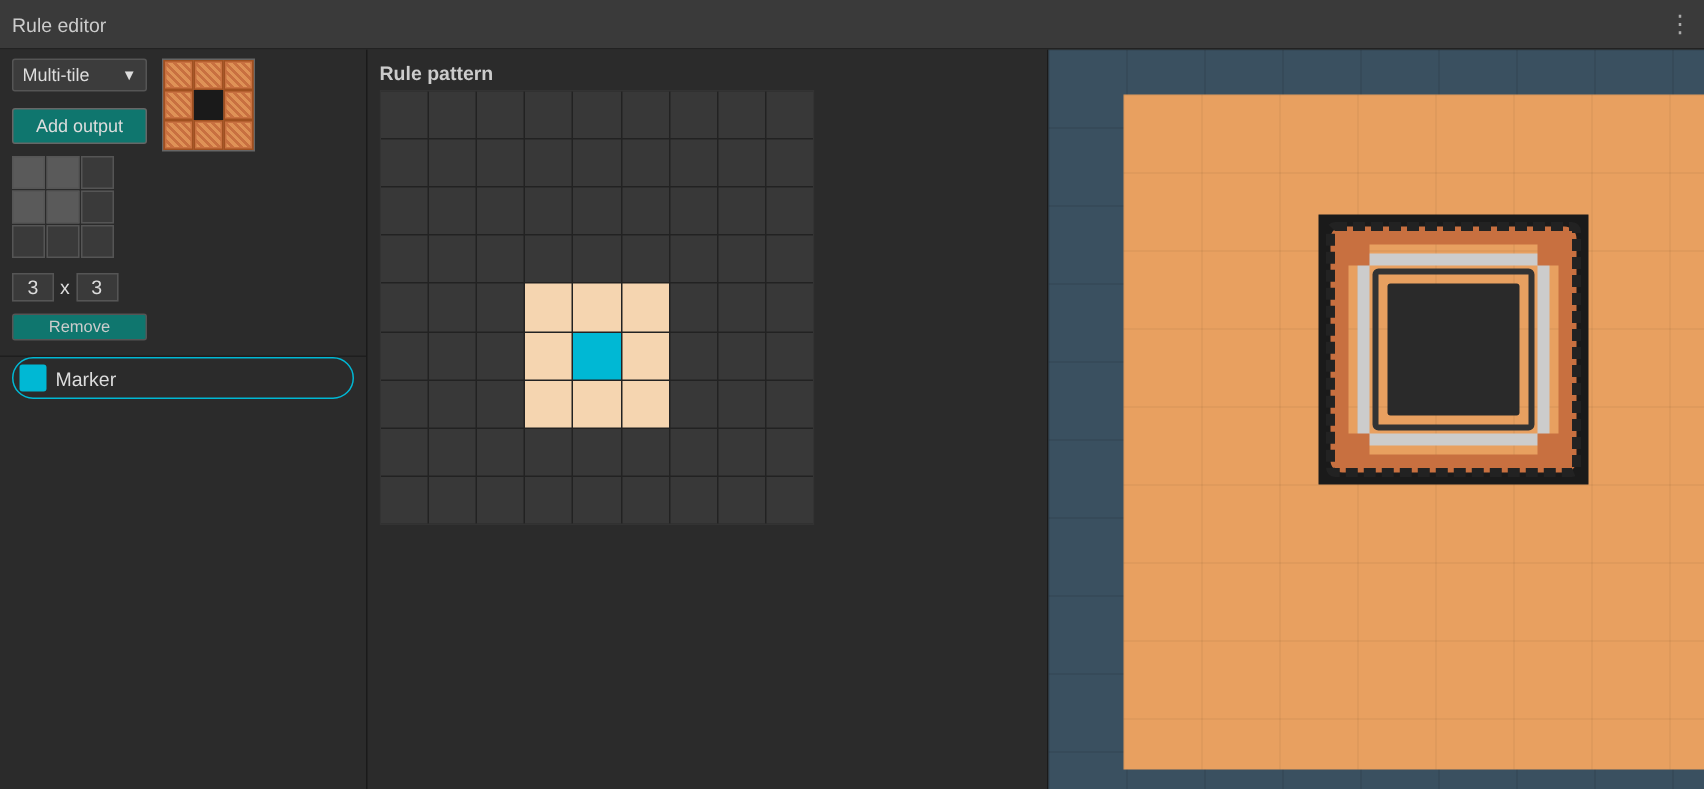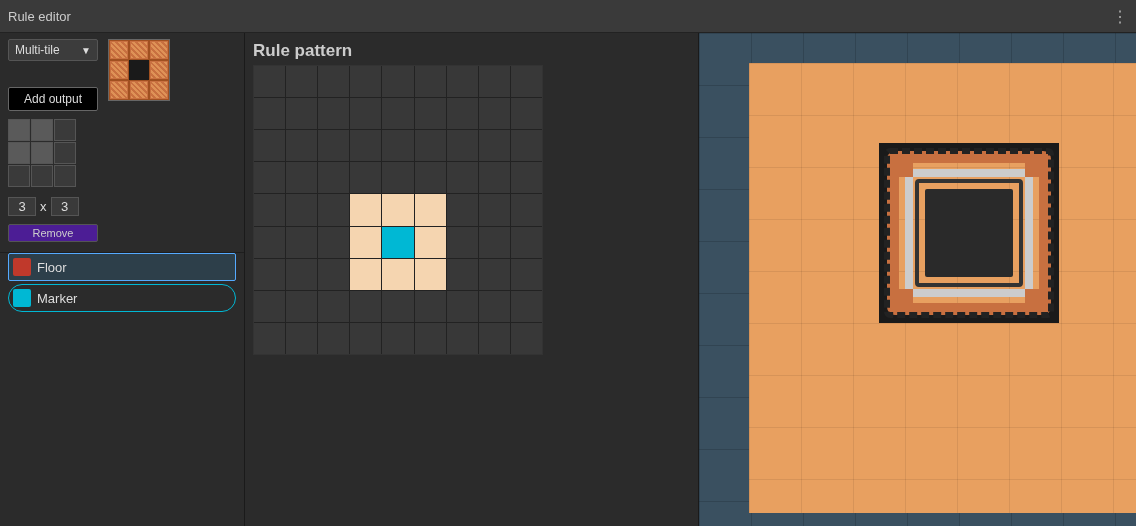--- a/index.html
+++ b/index.html
@@ -78,31 +78,31 @@
       align-items: center;
       gap: 4px;
       width: 90px;
     }
     .dropdown-arrow {
       margin-left: auto;
       font-size: 10px;
     }
 
     .add-output-btn {
-      background: #000000;
+      background: #0f766e;
       border: 1px solid #666;
       color: #ddd;
       padding: 4px 10px;
       font-size: 12px;
       border-radius: 2px;
       cursor: pointer;
       display: block;
       width: 100%;
       text-align: center;
-      margin-top: 16px;
+      margin-top: 1px;
     }
 
     
     .small-tile-grid {
       display: grid;
       grid-template-columns: repeat(3, 22px);
       grid-template-rows: repeat(3, 22px);
       gap: 1px;
       margin-top: 4px;
     }
@@ -127,21 +127,21 @@
       background: #3a3a3a;
       border: 1px solid #555;
       color: #ddd;
       width: 28px;
       text-align: center;
       font-size: 13px;
       padding: 1px 2px;
     }
 
     .remove-btn {
-      background: #4c1d95;
+      background: #0f766e;
       border: 1px solid #555;
       color: #ccc;
       padding: 2px 8px;
       font-size: 11px;
       border-radius: 2px;
       cursor: pointer;
       margin-top: 4px;
     }
 
     
@@ -203,21 +203,21 @@
     .rule-pattern-section {
       flex: 1;
       border-right: 1px solid #1a1a1a;
       display: flex;
       flex-direction: column;
       padding: 8px;
       min-width: 0;
     }
 
     .rule-pattern-label {
-      font-size: 17px;
+      font-size: 13px;
       color: #ccc;
       margin-bottom: 4px;
       font-weight: bold;
     }
 
     .pattern-grid {
       display: grid;
       grid-template-columns: repeat(9, 1fr);
       grid-template-rows: repeat(9, 1fr);
       gap: 1px;
@@ -359,24 +359,20 @@
             </div>
             <div style="width:20px;height:20px;background:#c87040;border:1px solid #a05020;position:relative;">
               <div style="position:absolute;inset:1px;background:repeating-linear-gradient(45deg,#e8a060,#e8a060 2px,#c87040 2px,#c87040 4px);opacity:0.7;"></div>
             </div>
           </div>
         </div>
       </div>
     </div>
 
     <div class="tile-list">
-      <div class="tile-item selected">
-        <div class="tile-color-block" style="background:#c0392b;"></div>
-        <span class="tile-name">Floor</span>
-      </div>
       <div class="tile-item" style="border-color:#00b8d4;border-radius:14px;">
         <div class="tile-color-block" style="background:#00b8d4;"></div>
         <span class="tile-name">Marker</span>
       </div>
     </div>
 
   </div>
 
   <div class="rule-pattern-section">
     <div class="rule-pattern-label">Rule pattern</div>

